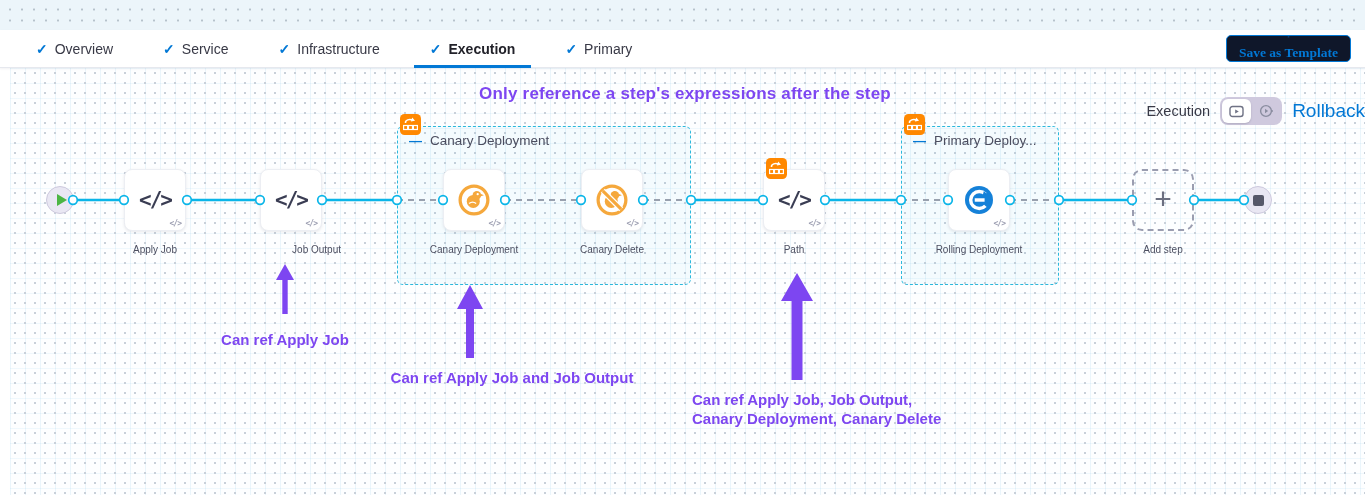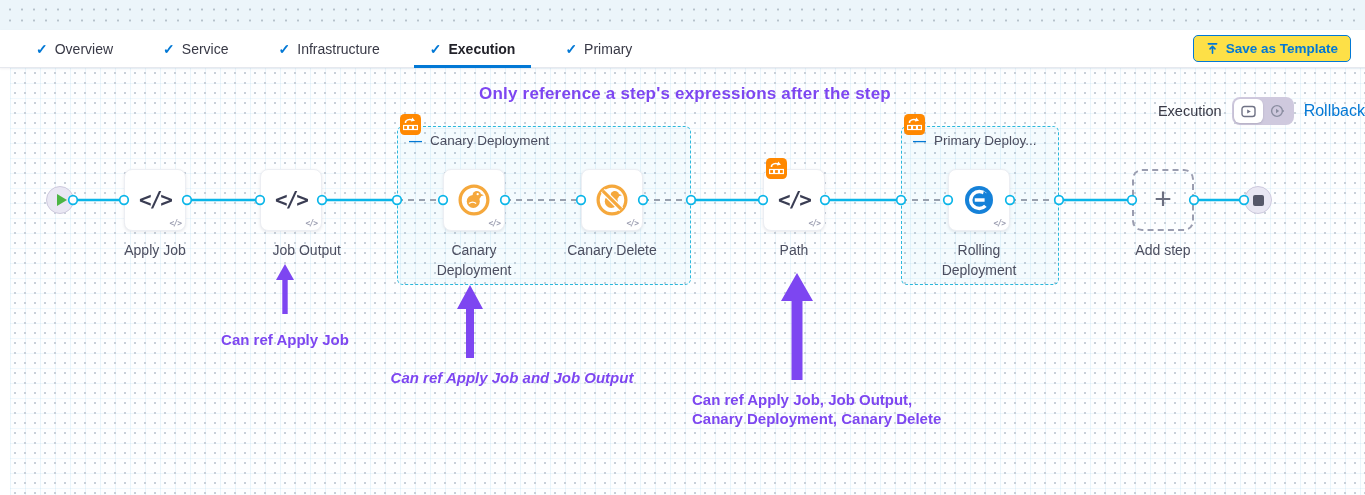--- a/index.html
+++ b/index.html
@@ -27,23 +27,23 @@
     font-size:14px; color:#383946; cursor:pointer; position:relative; margin-right:18px;
   }
   .tab .check { color:#0278d5; font-weight:700; font-size:14px; }
   .tab.active { font-weight:700; color:#22222a; }
   .tab.active::after {
     content:""; position:absolute; left:0; right:0; bottom:-1px; height:3px; background:#0278d5;
   }
   .save-template-btn {
     margin-left:auto; align-self:center;
     display:flex; align-items:center; gap:7px;
-    border:1px solid #0278d5; color:#0278d5; background:#fde047;
+    border:1px solid #0278d5; color:#0278d5; background:#0f172a;
     border-radius:5px; height:27px; padding:0 12px;
-    font-size:13.5px; font-weight:700; cursor:pointer; font-family:Liberation Sans, sans-serif;
+    font-size:13.5px; font-weight:700; cursor:pointer; font-family:Liberation Serif, serif;flex-direction:column;
   }
 
   
   .canvas {
     position:relative; width:1365px; height:427px;
     background-color:#fdfeff;
     background-image:
       radial-gradient(circle, #c9d0d9 1px, transparent 1.15px),
       linear-gradient(to right, rgba(140,200,232,.16) 1px, transparent 1px),
       linear-gradient(to bottom, rgba(140,200,232,.12) 1px, transparent 1px);
@@ -57,21 +57,21 @@
     position:absolute; left:375px; top:16px; width:600px; text-align:center;
     font-size:17px; font-weight:700; color:#7d46f1; letter-spacing:.2px;
   }
 
   
   .mode-row { position:absolute; top:29px; right:10px; display:flex; align-items:center; gap:10px; }
   .mode-label { font-size:14.5px; color:#383946; }
   .mode-toggle { width:62px; height:28px; background:#cfc9de; border-radius:8px; display:flex; align-items:center; padding:2px; }
   .mode-btn { width:29px; height:24px; display:flex; align-items:center; justify-content:center; border:none; background:transparent; border-radius:6px; cursor:pointer; }
   .mode-btn.active { background:#fff; box-shadow:0 1px 2px rgba(40,41,61,.18); }
-  .rollback-link { font-size:16px; color:#0278d5; text-decoration:none; cursor:pointer; }
+  .rollback-link { font-size:19px; color:#0278d5; text-decoration:none; cursor:pointer; }
 
   
   .stage-group {
     position:absolute; border:1.5px dashed #2bb8dc; border-radius:6px;
     background:rgba(11,181,232,0.035); z-index:1;
   }
   .group-header { position:absolute; top:6px; left:11px; display:flex; align-items:center; gap:8px; white-space:nowrap; }
   .group-minus { color:#0278d5; font-weight:700; font-size:13px; line-height:1; cursor:pointer; }
   .group-label { font-size:13.5px; color:#4c4e60; }
 
@@ -96,21 +96,21 @@
   }
   .add-step-card {
     position:absolute; width:62px; height:62px; top:101px; left:1122px;
     border:2px dashed #9a9db0; border-radius:10px; background:transparent;
     display:flex; align-items:center; justify-content:center; cursor:pointer; z-index:3;
   }
   .plus-glyph { font-size:30px; font-weight:400; color:#6b6f80; line-height:1; margin-top:-3px; }
 
   .step-label {
     position:absolute; top:172px; text-align:center;
-    font-size:14px; color:#4c4e60; line-height:20px; z-index:3;
+    font-size:10px; color:#4c4e60; line-height:20px; z-index:3;
   }
 
   
   .terminal-node {
     position:absolute; top:118px; width:28px; height:28px; border-radius:50%;
     background:#e9e7f3; border:1px solid #cdc9dd;
     display:flex; align-items:center; justify-content:center; z-index:3;
   }
   .play-tri { width:0; height:0; border-style:solid; border-width:6px 0 6px 10px; border-color:transparent transparent transparent #4bb543; margin-left:3px; }
   .stop-sq { width:11px; height:11px; background:#565869; border-radius:2px; }
@@ -326,18 +326,18 @@
     </g>
 
     <g fill="#7d46f1">
       <path d="M275 196 L284 212 L277.7 212 L277.7 246 L272.3 246 L272.3 212 L266 212 Z"></path>
       <path d="M460 217 L473 241 L464 241 L464 290 L456 290 L456 241 L447 241 Z"></path>
       <path d="M787 205 L803 233 L792.5 233 L792.5 312 L781.5 312 L781.5 233 L771 233 Z"></path>
     </g>
   </svg>
 
   <div class="ann-text" style="left:175px; top:262px; width:200px; text-align:center;">Can ref Apply Job</div>
-  <div class="ann-text" style="left:332px; top:300px; width:340px; text-align:center;font-style:italic;">Can ref Apply Job and Job Output</div>
+  <div class="ann-text" style="left:332px; top:300px; width:340px; text-align:center;">Can ref Apply Job and Job Output</div>
   <div class="ann-text" style="left:682px; top:322px; width:300px; text-align:left;">
     <div>Can ref Apply Job, Job Output,</div>
     <div>Canary Deployment, Canary Delete</div>
   </div>
 </div>
 
 </body></html>

